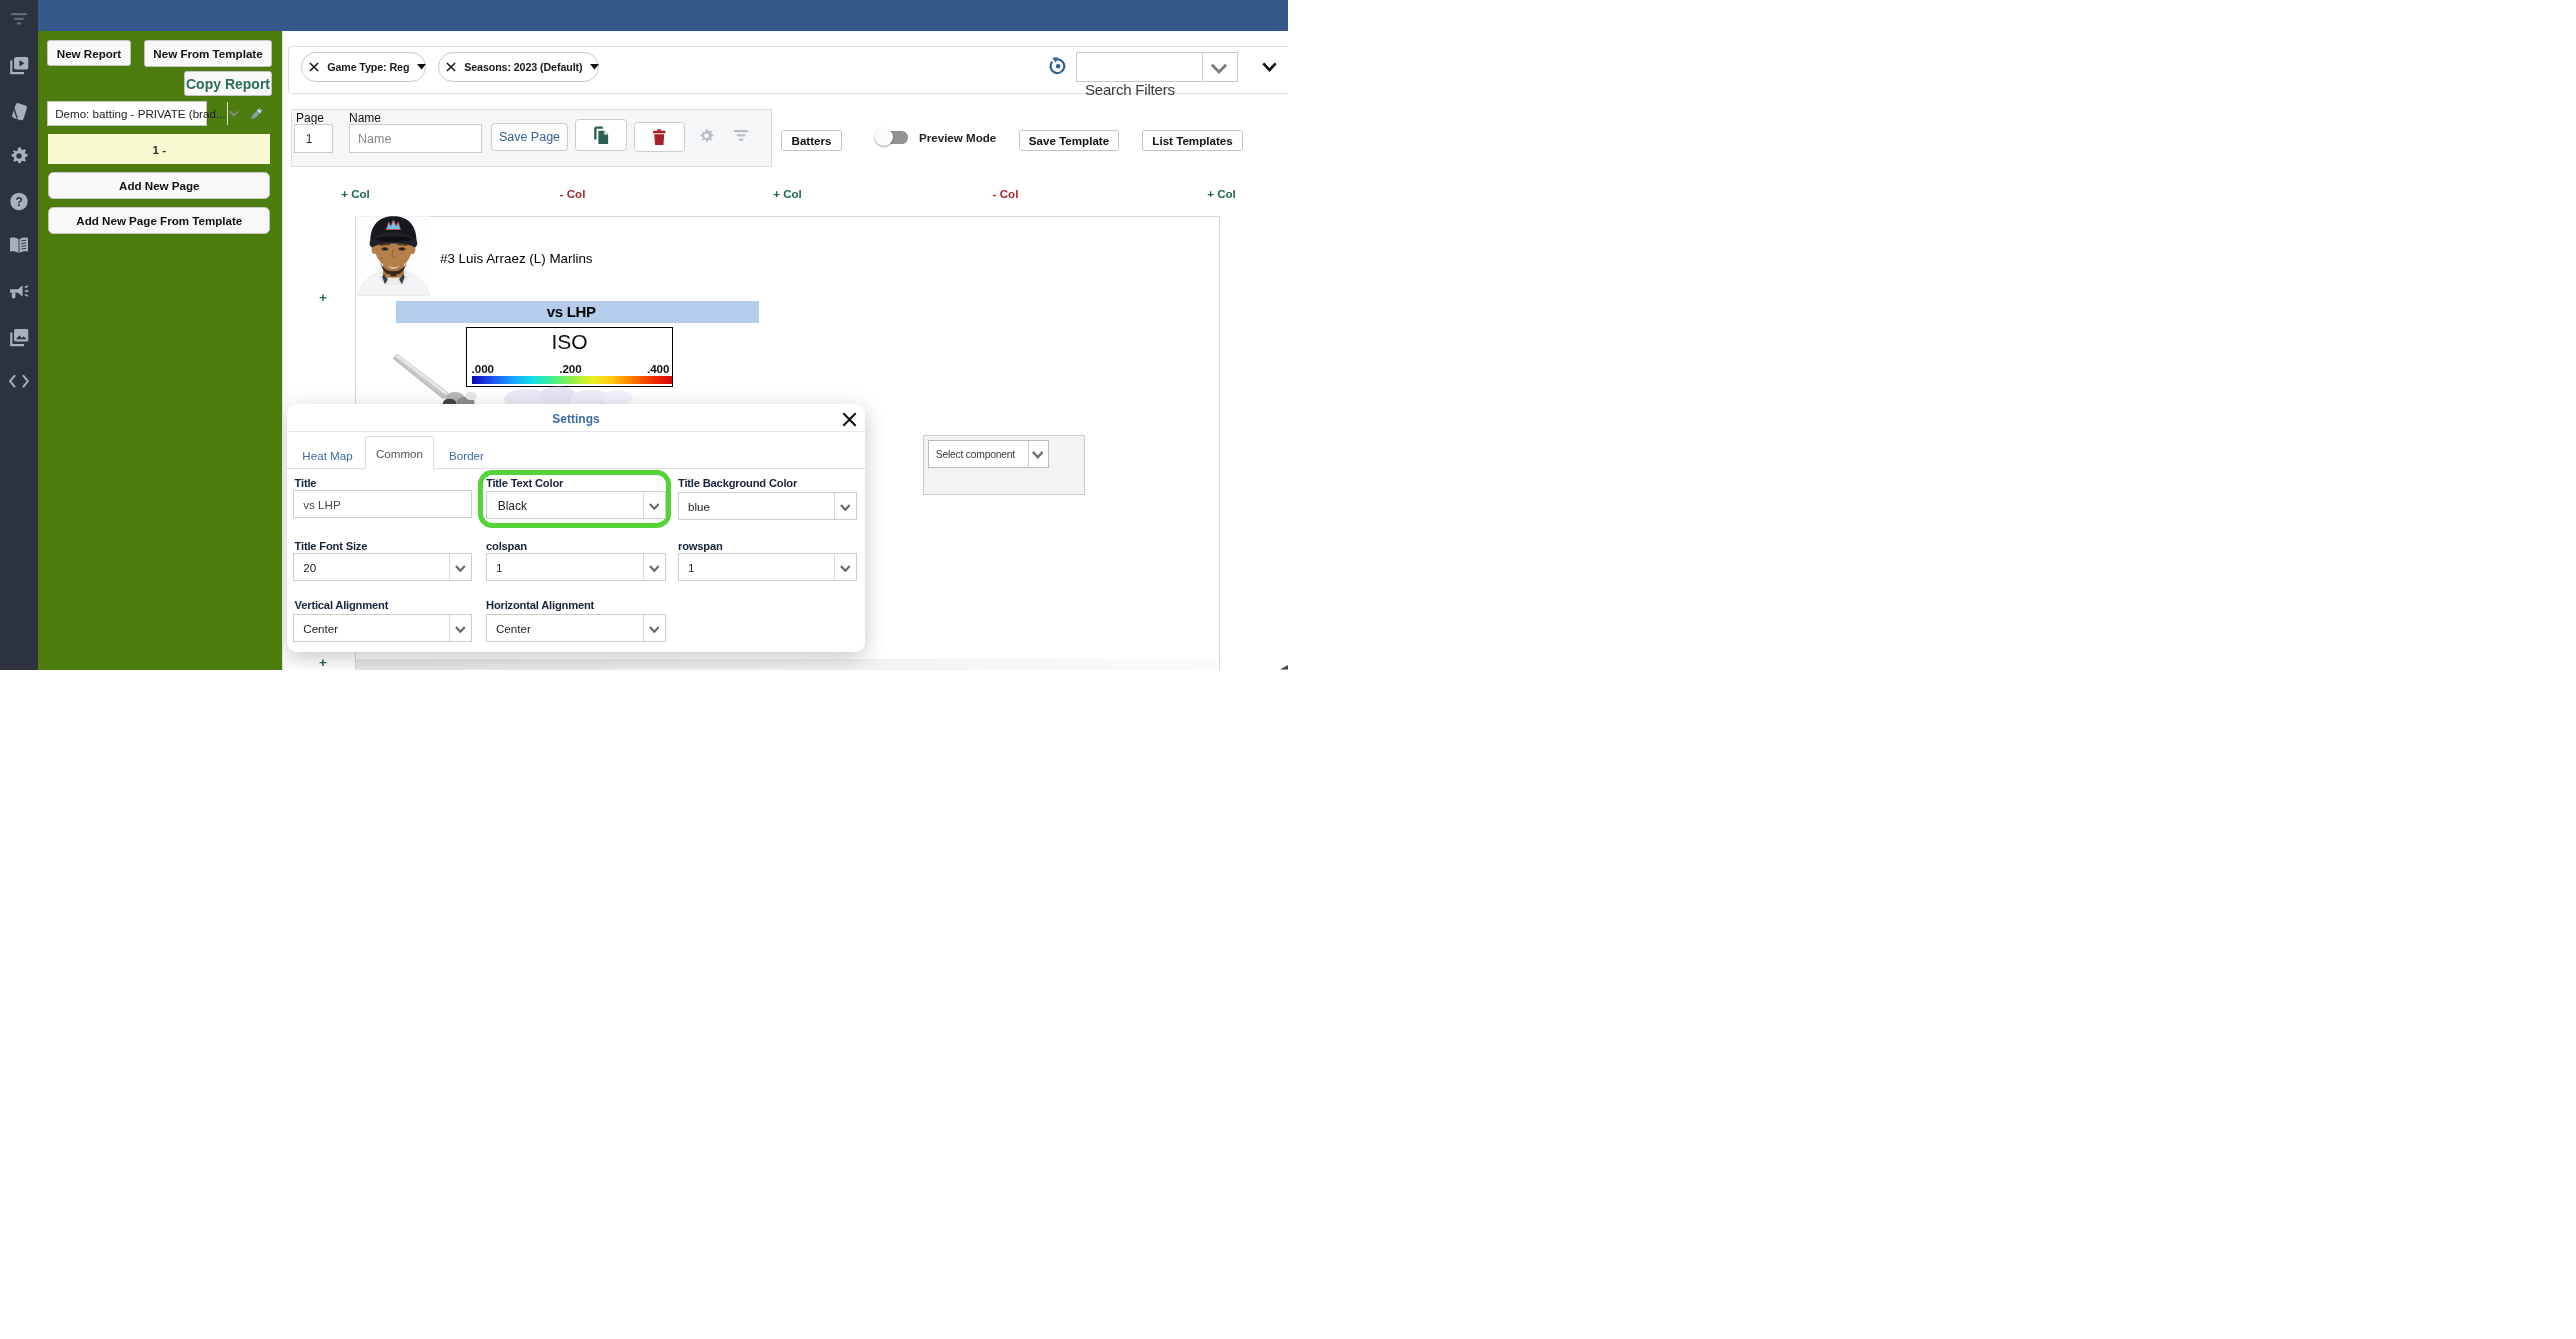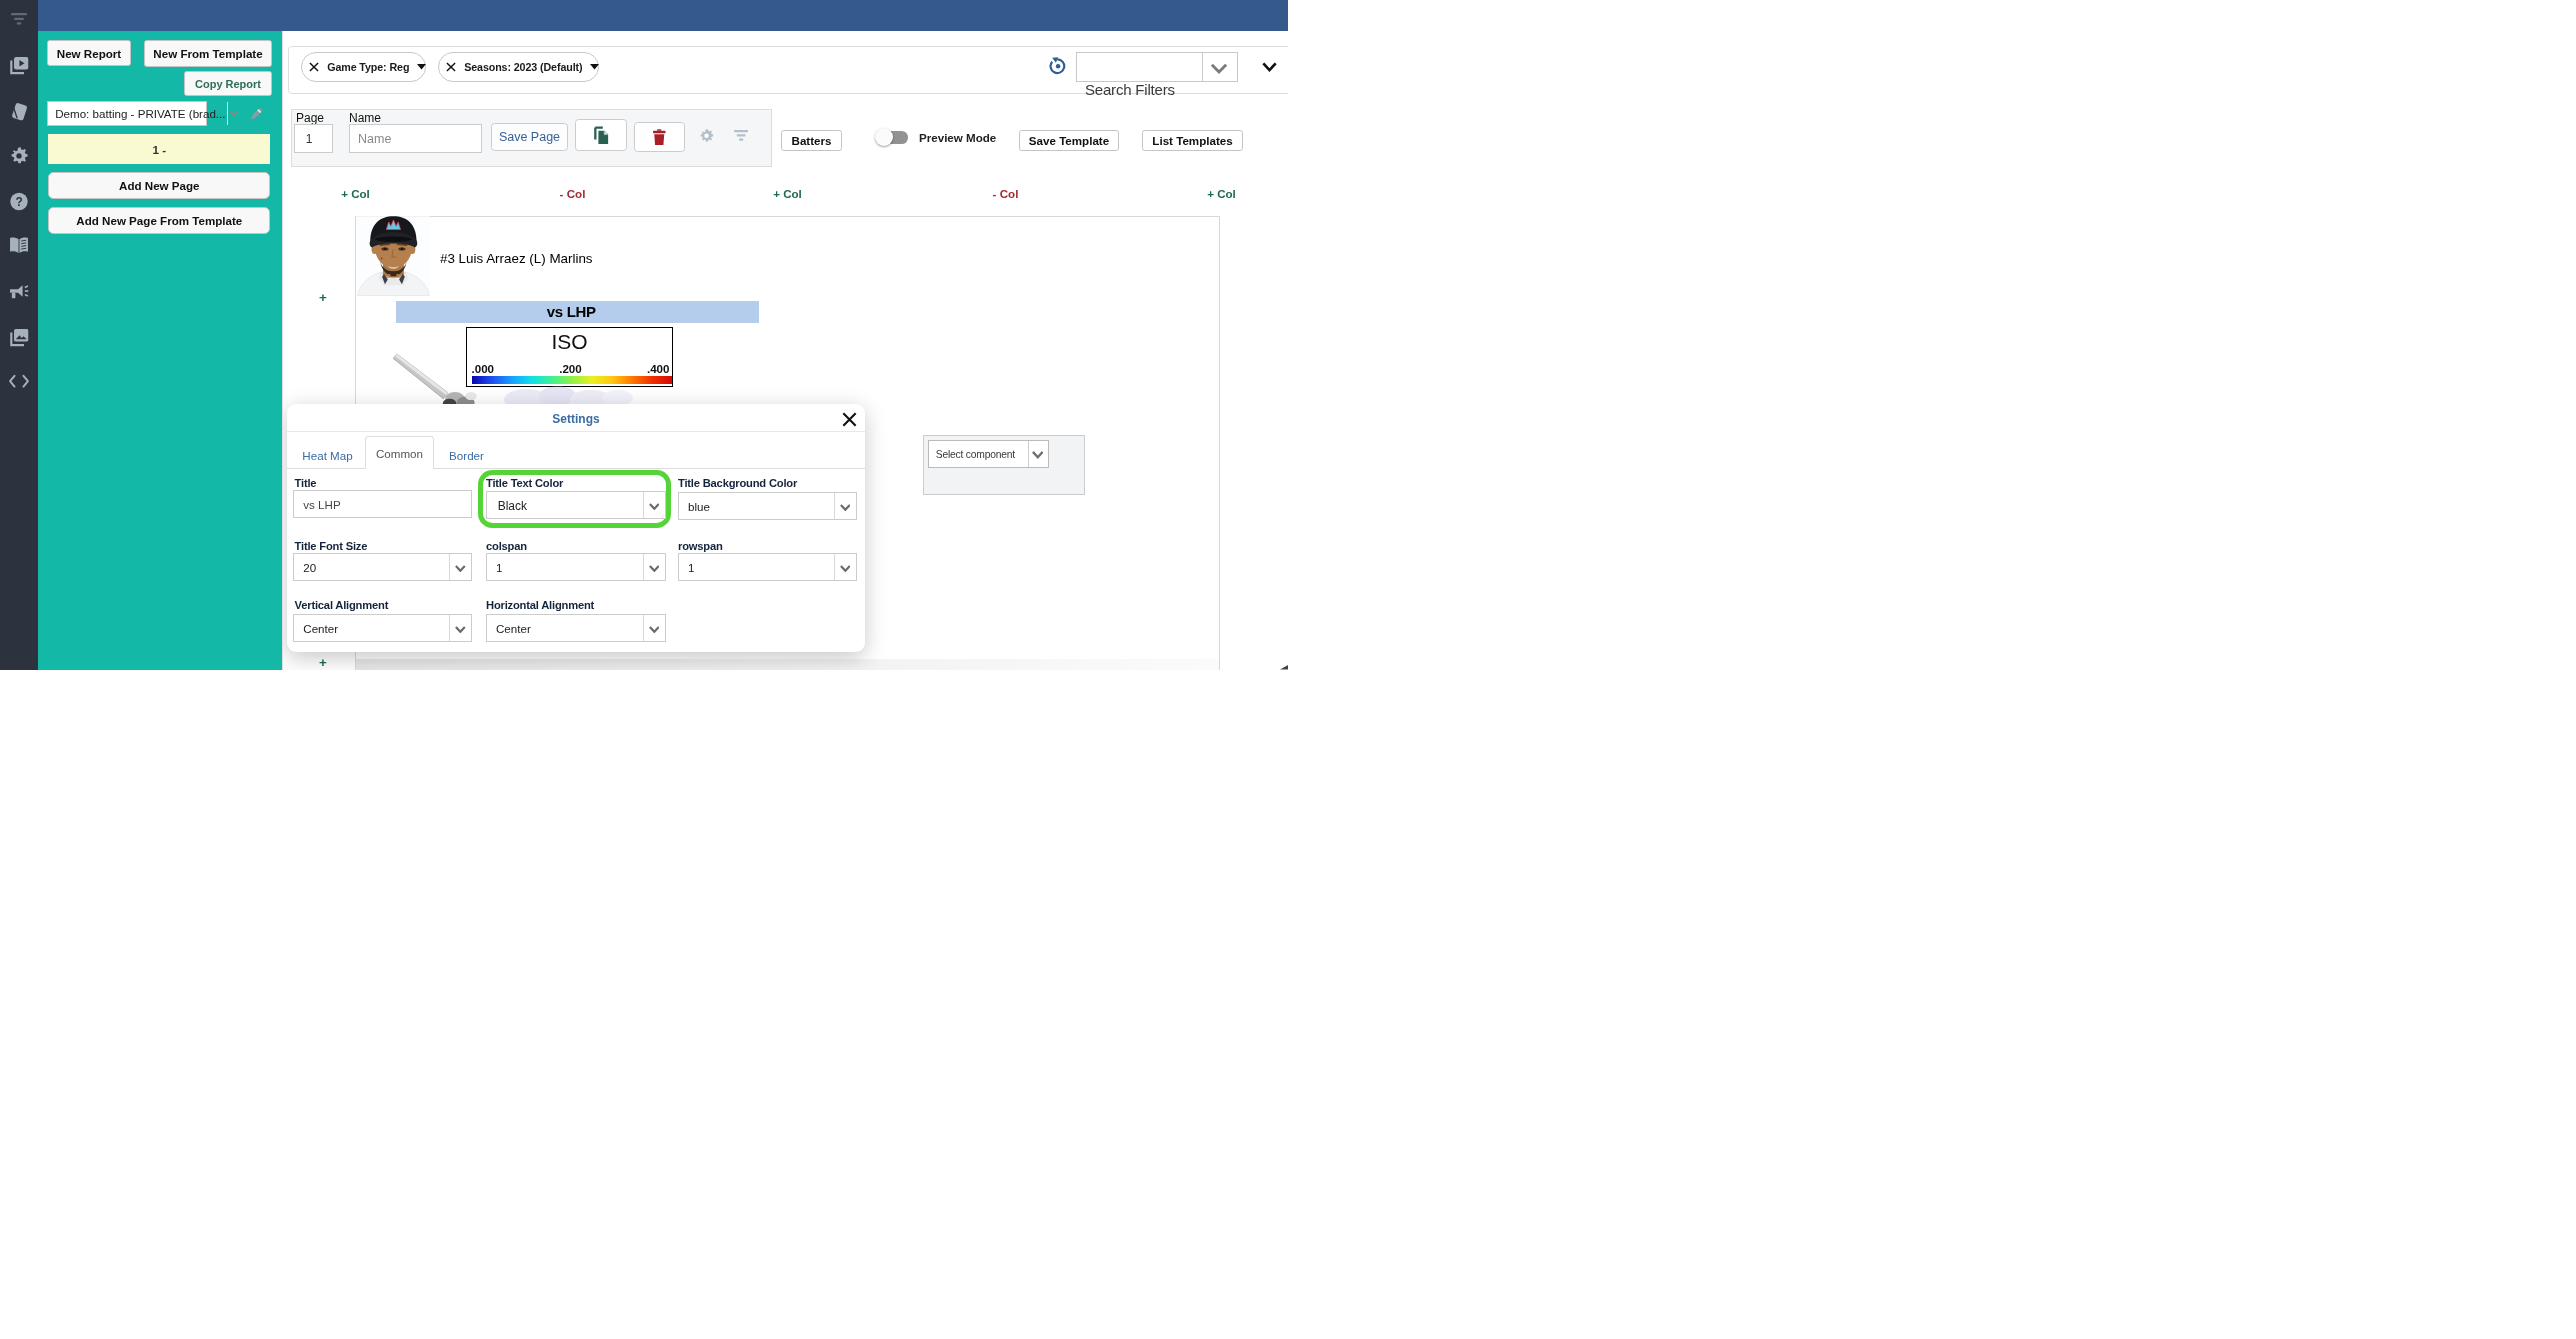--- a/index.html
+++ b/index.html
@@ -5,21 +5,21 @@
   * { margin:0; padding:0; box-sizing:border-box; }
   html,body { width:1288px; height:670px; overflow:hidden; }
   body { font-family:"Liberation Sans", sans-serif; background:#fff; position:relative; }
   .abs { position:absolute; }
   
   #sidebar { position:absolute; left:0; top:0; width:38px; height:670px; background:#2c333e; z-index:40; }
   #sidebar svg { position:absolute; left:50%; transform:translateX(-50%); }
   
   #topbar { position:absolute; left:38px; top:0; width:1250px; height:31px; background:#36598c; z-index:30; }
   
-  #leftpanel { position:absolute; left:38px; top:31px; width:245px; height:639px; background:#14b8a6; border-right:0.9px solid #ddd; z-index:20;padding-left:40px; }
+  #leftpanel { position:absolute; left:38px; top:31px; width:245px; height:639px; background:#4d7c0f; border-right:0.9px solid #ddd; z-index:20;padding-left:40px; }
   .btn { position:absolute; border:0.9px solid #c4c4c4; border-radius:2.7px; background:#f8f8f8; color:#111; font-weight:700; display:flex; align-items:center; justify-content:center; }
   
   #main { position:absolute; left:282px; top:31px; width:1006px; height:639px; background:#fff; }
   .sel-chev { stroke:#888; stroke-width:2.2; fill:none; }
   .chip { height:30px; border:0.9px solid #c8c8c8; border-radius:15px; background:#fff; z-index:22; display:flex; align-items:center; gap:8px; padding:0 7.2px; }
   .chip svg { flex:0 0 auto; }
   .chip span { flex:0 0 auto; font-size:10.7px; font-weight:700; color:#1a1a1a; white-space:nowrap; letter-spacing:-0.1px; }
   .colbtn { top:187px; width:55px; text-align:center; font-size:11.6px; font-weight:700; z-index:6; }
   .mlabel { position:absolute; font-size:11.2px; font-weight:700; color:#15243b; white-space:nowrap; letter-spacing:-0.2px; }
   .msel { position:absolute; background:#fff; border:0.9px solid #ccc; height:28px; }
@@ -93,21 +93,21 @@
   <svg style="top:374px" width="21.5" height="14.3" viewBox="0 0 24 16">
     <path d="M7 2 L2 8 L7 14 M17 2 L22 8 L17 14" stroke="#a7b1bb" stroke-width="2.2" fill="none" stroke-linecap="round" stroke-linejoin="round"></path>
   </svg>
 </div>
 
 <div id="topbar"></div>
 
 <div id="leftpanel">
   <div class="btn" style="left:9px; top:9.4px; width:84px; height:26px; font-size:11.6px;">New Report</div>
   <div class="btn" style="left:106px; top:9px; width:128px; height:27px; font-size:11.6px;">New From Template</div>
-  <div class="btn" style="left:146px; top:40px; width:88px; height:25px; font-size:11px; color:#2b6e5a;">Copy Report</div>
+  <div class="btn" style="left:146px; top:40px; width:88px; height:25px; font-size:14px; color:#2b6e5a;">Copy Report</div>
   <div class="abs" style="left:9px; top:70px; width:160px; height:25px; background:#fff; border:0.9px solid #c4c4c4;">
     <div class="abs" style="left:7.2px; top:4.5px; width:171px; font-size:11.6px; color:#222; white-space:nowrap; overflow:hidden;">Demo: batting - PRIVATE (brad...</div>
     <div class="abs" style="left:179px; top:0; width:0; height:23px; border-left:0.9px solid #ddd;"></div>
     <svg class="abs" style="left:181px; top:8px;" width="10" height="7.2" viewBox="0 0 11 8">
         <path d="M1 1.5 L5.5 6 L10 1.5" class="sel-chev"></path>
       </svg>
   </div>
   <svg class="abs" style="left:210px; top:75px;" width="16" height="16" viewBox="0 0 18 18">
     <g transform="rotate(45 9 9)">
         <rect x="7" y="1" width="4.6" height="12" fill="#8b9aa7"></rect>

